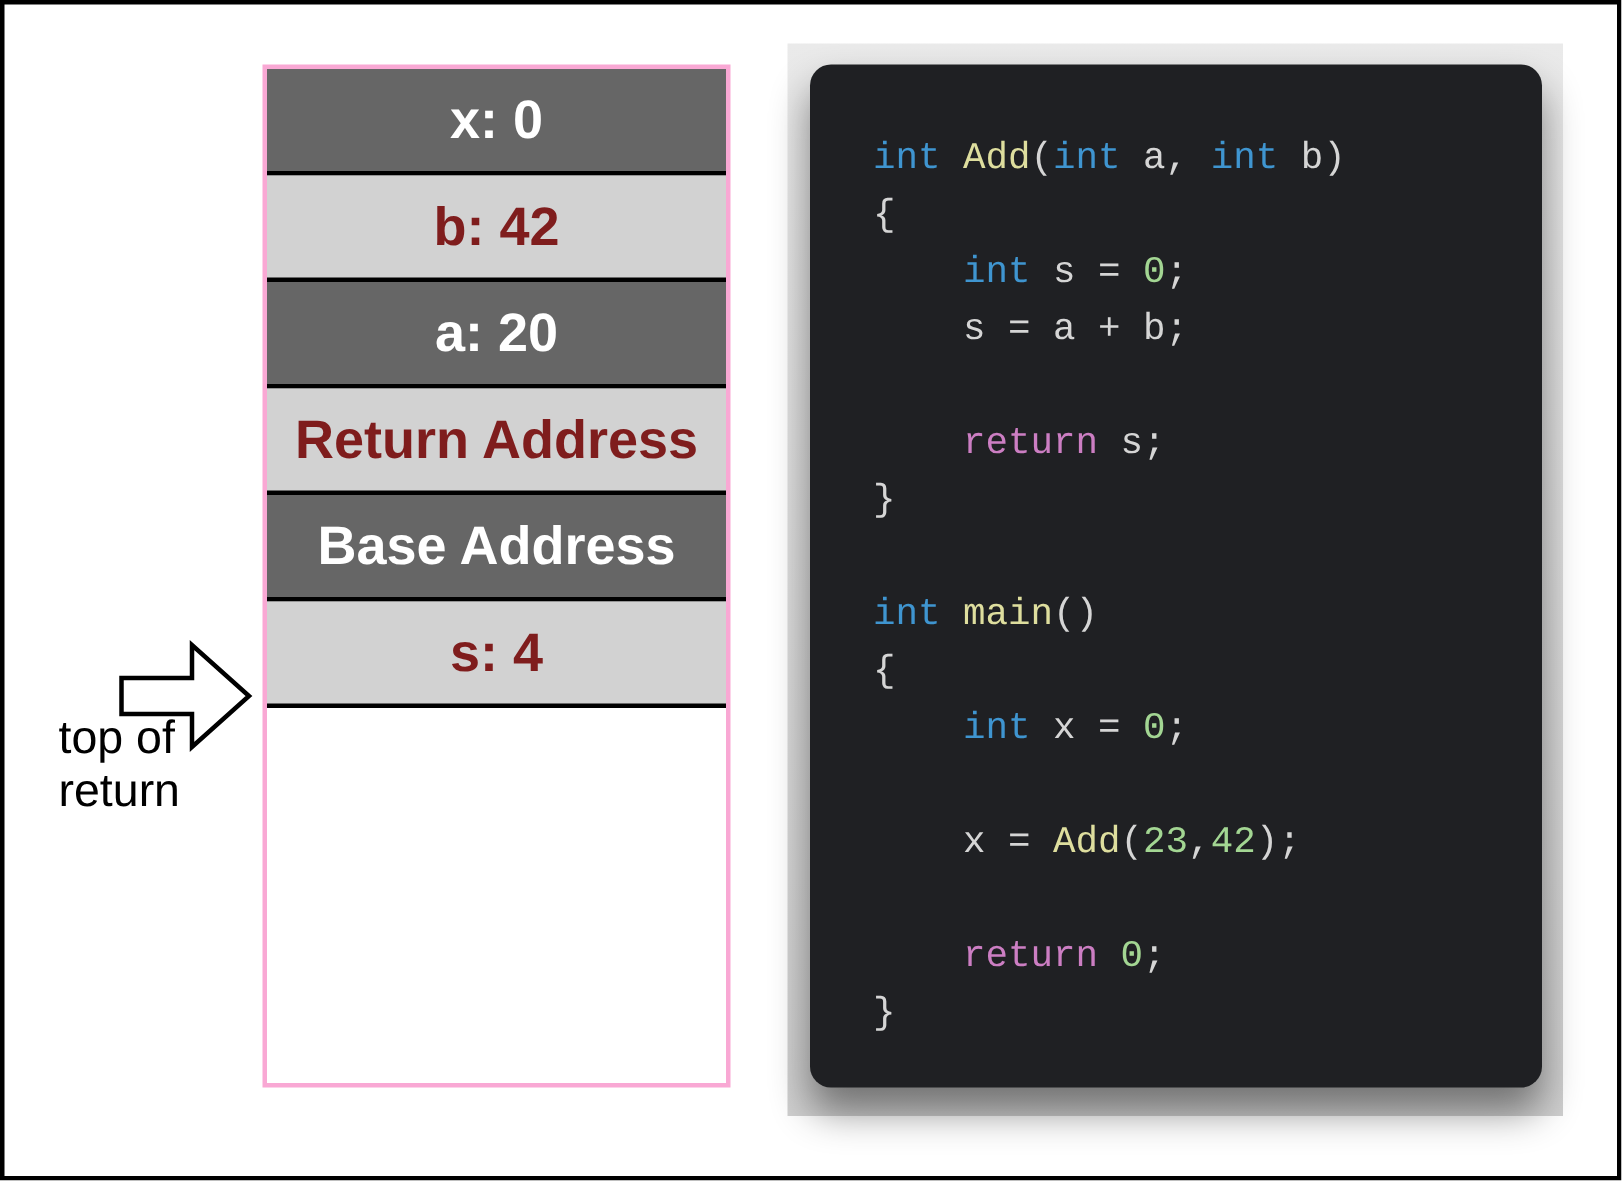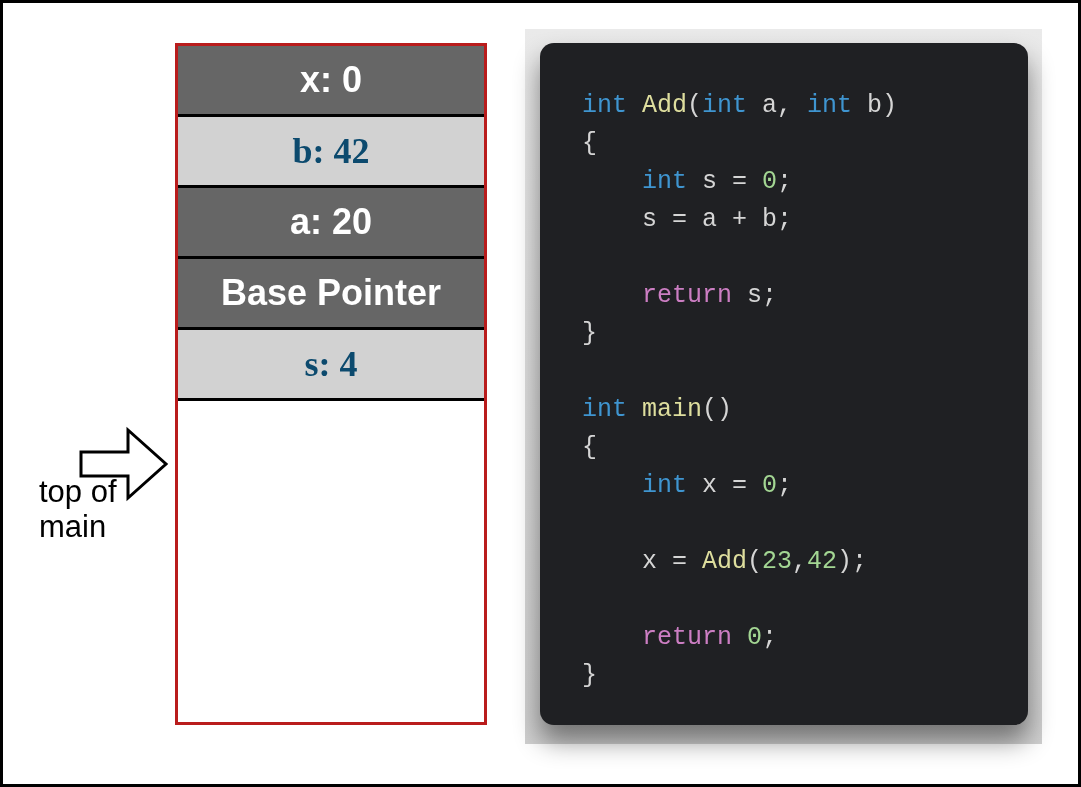--- a/index.html
+++ b/index.html
@@ -8,31 +8,31 @@
     background:#fff; box-sizing:border-box;
     border:3px solid #000;
     font-family:"Liberation Sans", sans-serif;
     overflow:hidden;
   }
 
   
   .stack {
     position:absolute; left:172px; top:40px;
     width:312px; height:682px;
-    box-sizing:border-box; border:3px solid #b91c1c;
+    box-sizing:border-box; border:3px solid #f9a8d4;
     background:#fff;
   }
   .stack-row {
     box-sizing:border-box; height:71px;
     border-bottom:3px solid #000;
     display:flex; align-items:center; justify-content:center;
     font-weight:bold; font-size:36px; letter-spacing:0;
   }
   .stack-row.dark  { background:var(--stack-dark);  color:#fff; }
-  .stack-row.light { background:var(--stack-light); color:#0c4a6e;font-family:Liberation Serif, serif; }
+  .stack-row.light { background:var(--stack-light); color:#7f1d1d; }
 
   .tos-arrow { position:absolute; left:73px; top:419px; }
   .tos-label {
     position:absolute; left:36px; top:471px;
     font-size:31px; line-height:35px; color:#000;
     white-space:pre-line;
   }
 
   
   .code-panel {
@@ -64,31 +64,32 @@
 </head>
 <body>
 
 <div class="page">
 
   <div class="stack">
     <div>
         <div class="stack-row dark">x: 0</div>
         <div class="stack-row light">b: 42</div>
         <div class="stack-row dark">a: 20</div>
-        <div class="stack-row dark">Base Pointer</div>
+        <div class="stack-row light">Return Address</div>
+        <div class="stack-row dark">Base Address</div>
         <div class="stack-row light">s: 4</div>
       </div>
   </div>
 
   <svg class="tos-arrow" width="95" height="85" viewBox="0 0 95 85">
     <polygon points="5,30 52,30 52,8 90,42 52,76 52,54 5,54" fill="#ffffff" stroke="#000000" stroke-width="3" stroke-linejoin="miter"></polygon>
   </svg>
 
   <div class="tos-label">top of
-main</div>
+return</div>
 
   <div class="code-panel">
     <div class="code-card">
       <pre class="code"><div class="code-line"><span class="tk-kw">int</span><span class="tk-d"> </span><span class="tk-fn">Add</span><span class="tk-d">(</span><span class="tk-kw">int</span><span class="tk-d"> a, </span><span class="tk-kw">int</span><span class="tk-d"> b)</span></div><div class="code-line"><span class="tk-d">{</span></div><div class="code-line"><span class="tk-d">    </span><span class="tk-kw">int</span><span class="tk-d"> s = </span><span class="tk-num">0</span><span class="tk-d">;</span></div><div class="code-line"><span class="tk-d">    s = a + b;</span></div><div class="code-line"> </div><div class="code-line"><span class="tk-d">    </span><span class="tk-ret">return</span><span class="tk-d"> s;</span></div><div class="code-line"><span class="tk-d">}</span></div><div class="code-line"> </div><div class="code-line"><span class="tk-kw">int</span><span class="tk-d"> </span><span class="tk-fn">main</span><span class="tk-d">()</span></div><div class="code-line"><span class="tk-d">{</span></div><div class="code-line"><span class="tk-d">    </span><span class="tk-kw">int</span><span class="tk-d"> x = </span><span class="tk-num">0</span><span class="tk-d">;</span></div><div class="code-line"> </div><div class="code-line"><span class="tk-d">    x = </span><span class="tk-fn">Add</span><span class="tk-d">(</span><span class="tk-num">23</span><span class="tk-d">,</span><span class="tk-num">42</span><span class="tk-d">);</span></div><div class="code-line"> </div><div class="code-line"><span class="tk-d">    </span><span class="tk-ret">return</span><span class="tk-d"> </span><span class="tk-num">0</span><span class="tk-d">;</span></div><div class="code-line"><span class="tk-d">}</span></div></pre>
     </div>
   </div>
 
 </div>
 
 </body></html>

